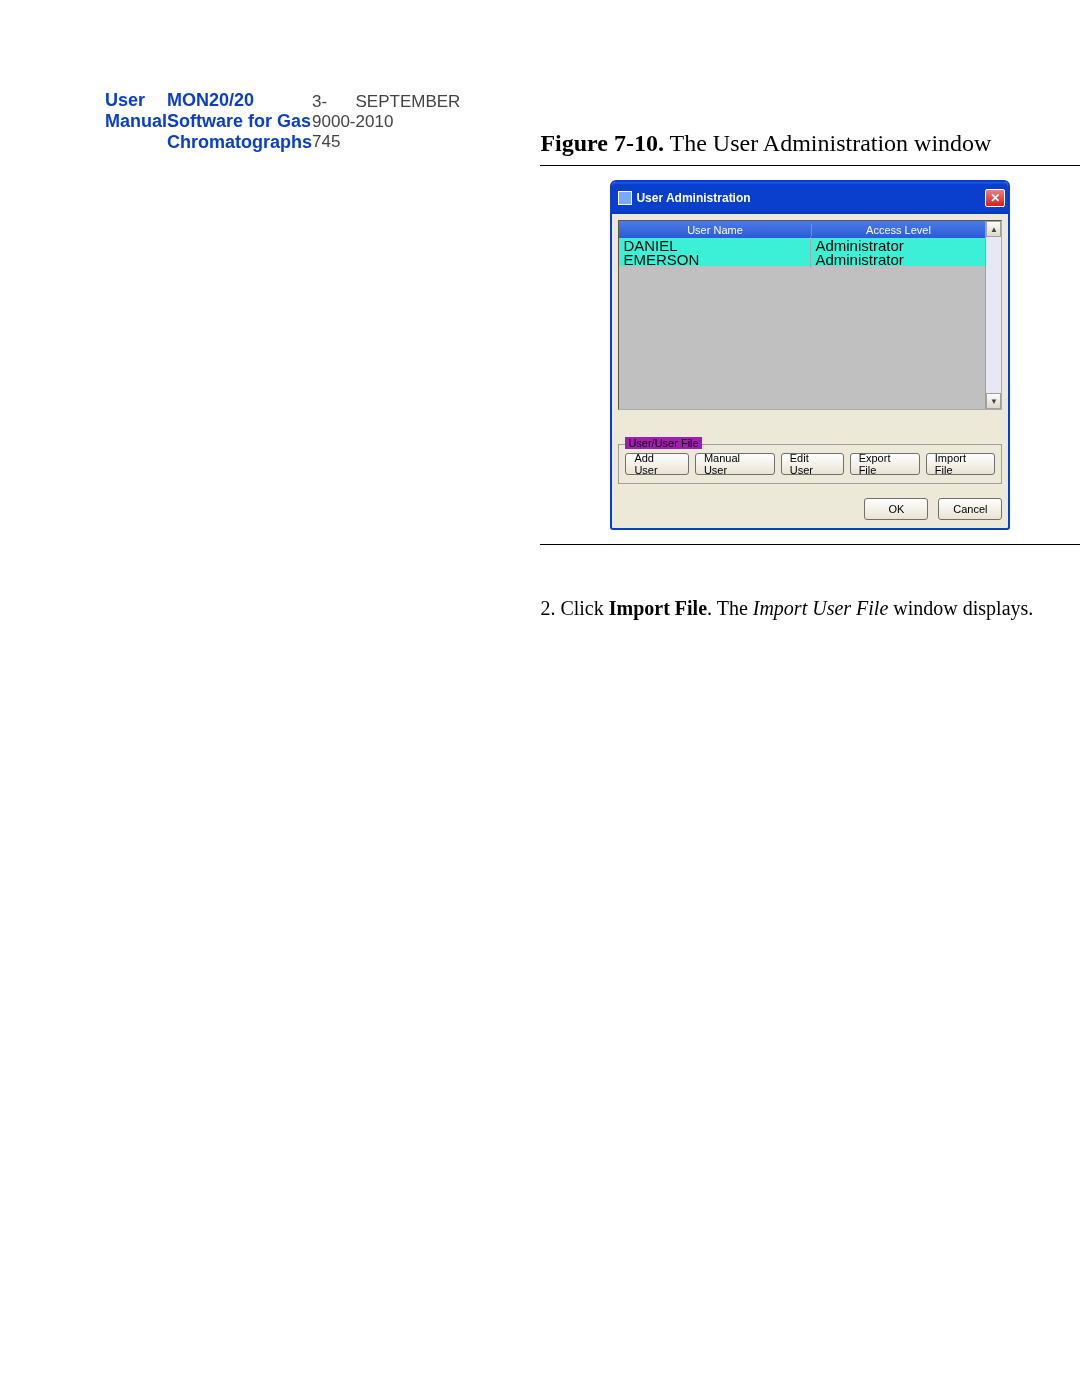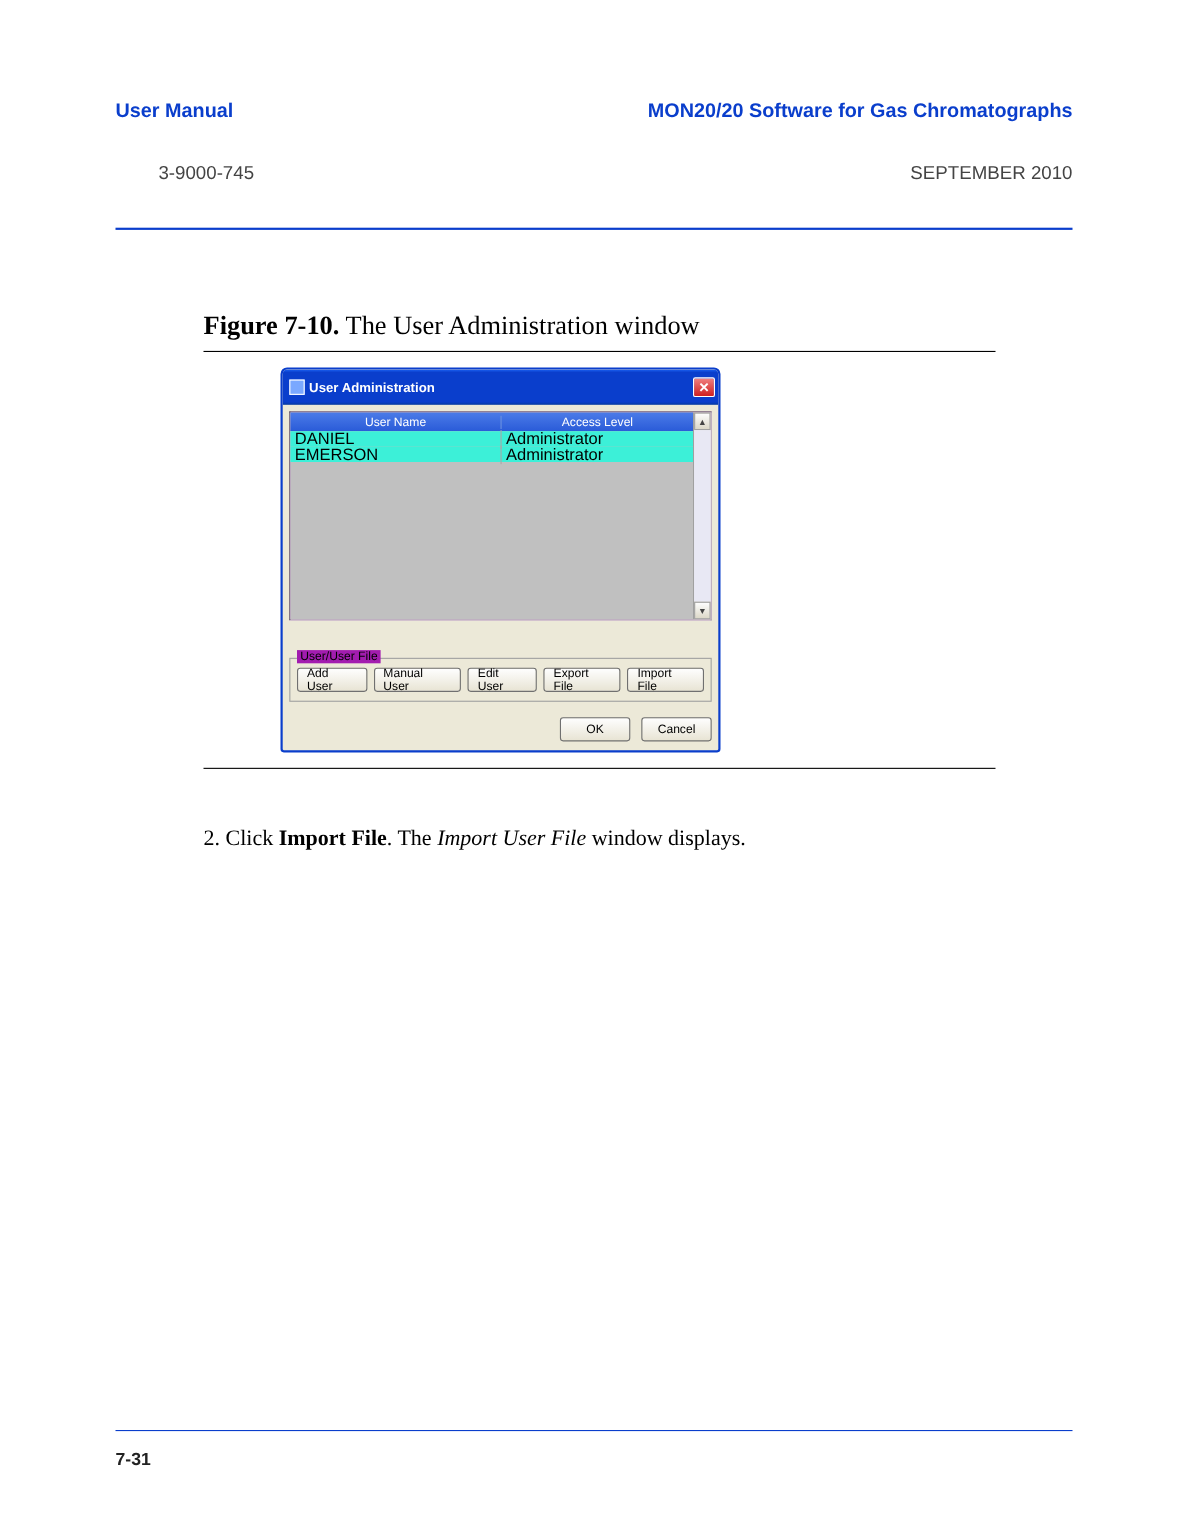--- a/index.html
+++ b/index.html
@@ -7,39 +7,37 @@
     background: #fff;
     width: 1080px;
     height: 1397px;
     font-family: Georgia, 'Times New Roman', serif;
     position: relative;
   }
   .page {
     padding: 90px 105px 60px 105px;
     height: 100%;
     display: flex;
-    flex-direction: column;
-    gap: 35px;
+    flex-direction: row;
   }
   .header-row {
     display: flex;
     justify-content: space-between;
     font-size: 18px;
     font-family: Arial, Helvetica, sans-serif;
   }
   .header-row .left { color: #0a3ecc; font-weight: bold; }
   .header-row .right { color: #0a3ecc; font-weight: bold; }
   .subheader-row {
     display: flex;
     justify-content: space-between;
     font-size: 17px;
     font-family: Arial, Helvetica, sans-serif;
     color: #444;
     margin-top: 2px;
-    margin-left: 39px;
   }
   .hr-top {
     border: none;
     border-top: 2px solid #0a3ecc;
     margin-top: 4px;
   }
   .content {
     margin-top: 40px;
     margin-left: 80px;
     flex: 1;
@@ -94,21 +92,21 @@
     color: #fff;
     font-weight: bold;
     font-size: 12px;
     cursor: pointer;
   }
   .win-body {
     padding: 6px;
   }
   .grid-wrap {
     border: 1px inset #aaa;
-    background: #f0abfc;
+    background: #3b82f6;
     height: 190px;
     display: flex;
   }
   .grid-main {
     flex: 1;
     background: #c0c0c0;
     display: flex;
     flex-direction: column;
   }
   .grid-header {

